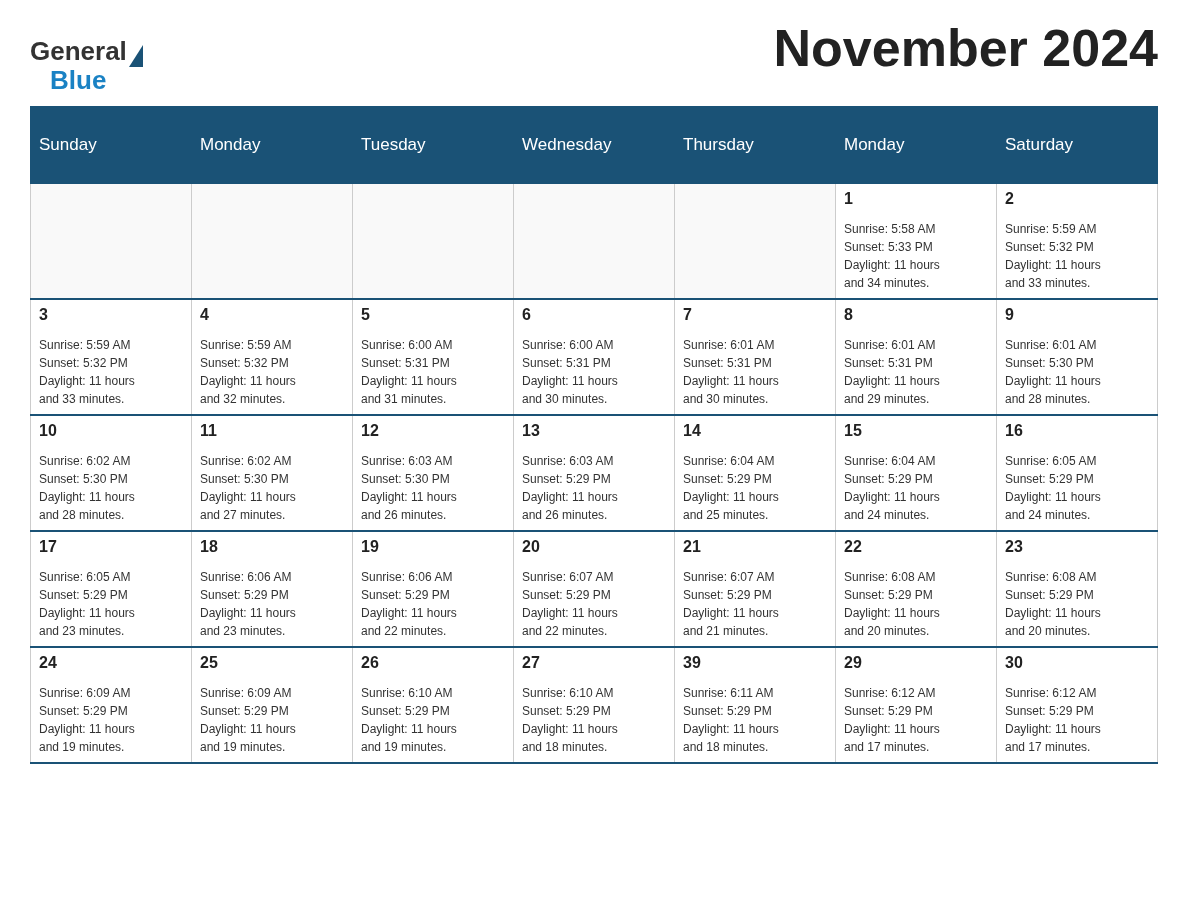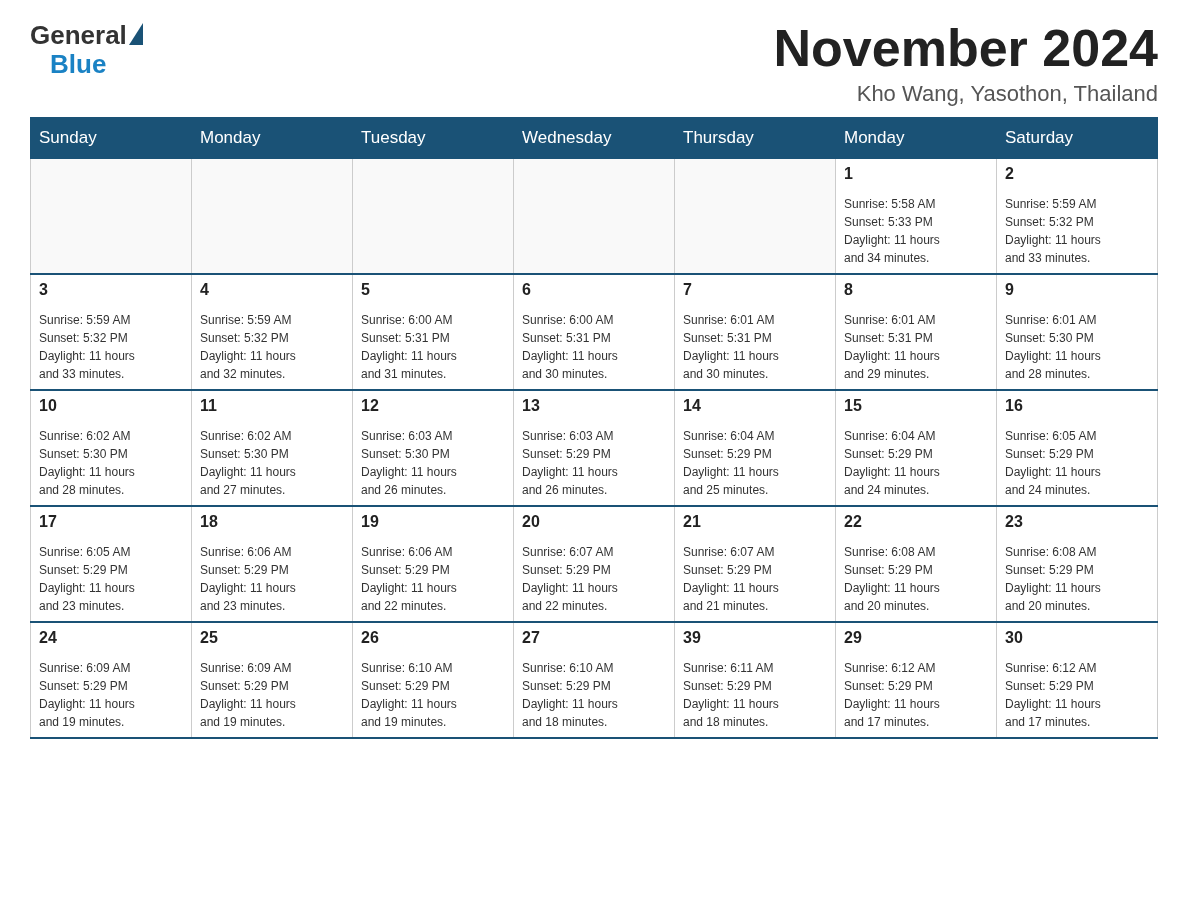--- a/index.html
+++ b/index.html
@@ -16,21 +16,22 @@
       align-items: flex-start;
       margin-bottom: 10px;
     }
     .logo {
       display: flex;
       flex-direction: column;
       align-items: flex-start;
     }
     .logo-top {
       display: flex;
-      align-items: center;
+      align-items: flex-end;
+      margin-top: 16px;
     }
     .logo-general {
       font-size: 26px;
       font-weight: bold;
       color: #333;
     }
     .logo-triangle {
       width: 0;
       height: 0;
       border-left: 14px solid transparent;
@@ -59,21 +60,21 @@
       margin-top: 4px;
     }
     .calendar {
       width: 100%;
       border-collapse: collapse;
       margin-top: 8px;
     }
     .calendar thead tr th {
       background-color: #1a5276;
       color: #fff;
-      padding: 10px 8px;
+      padding: 28px 8px;
       text-align: left;
       font-size: 17px;
       font-weight: normal;
       border: 1px solid #1a5276;
     }
     .calendar tbody tr td {
       border: 1px solid #ccc;
       vertical-align: top;
       padding: 6px 8px;
       width: 14.28%;
@@ -114,21 +115,20 @@
     <div class="logo-top">
       <span class="logo-general">General</span>
       <div class="logo-triangle"></div>
     </div>
     <div class="logo-line2">
       <span class="logo-blue">Blue</span>
     </div>
   </div>
   <div class="title-block">
     <div class="month-title">November 2024</div>
-    <div class="location-title">Kho Wang, Yasothon, Thailand</div>
   </div>
 </div>
 
 <table class="calendar">
   <thead>
     <tr>
       <th>Sunday</th>
       <th>Monday</th>
       <th>Tuesday</th>
       <th>Wednesday</th>

